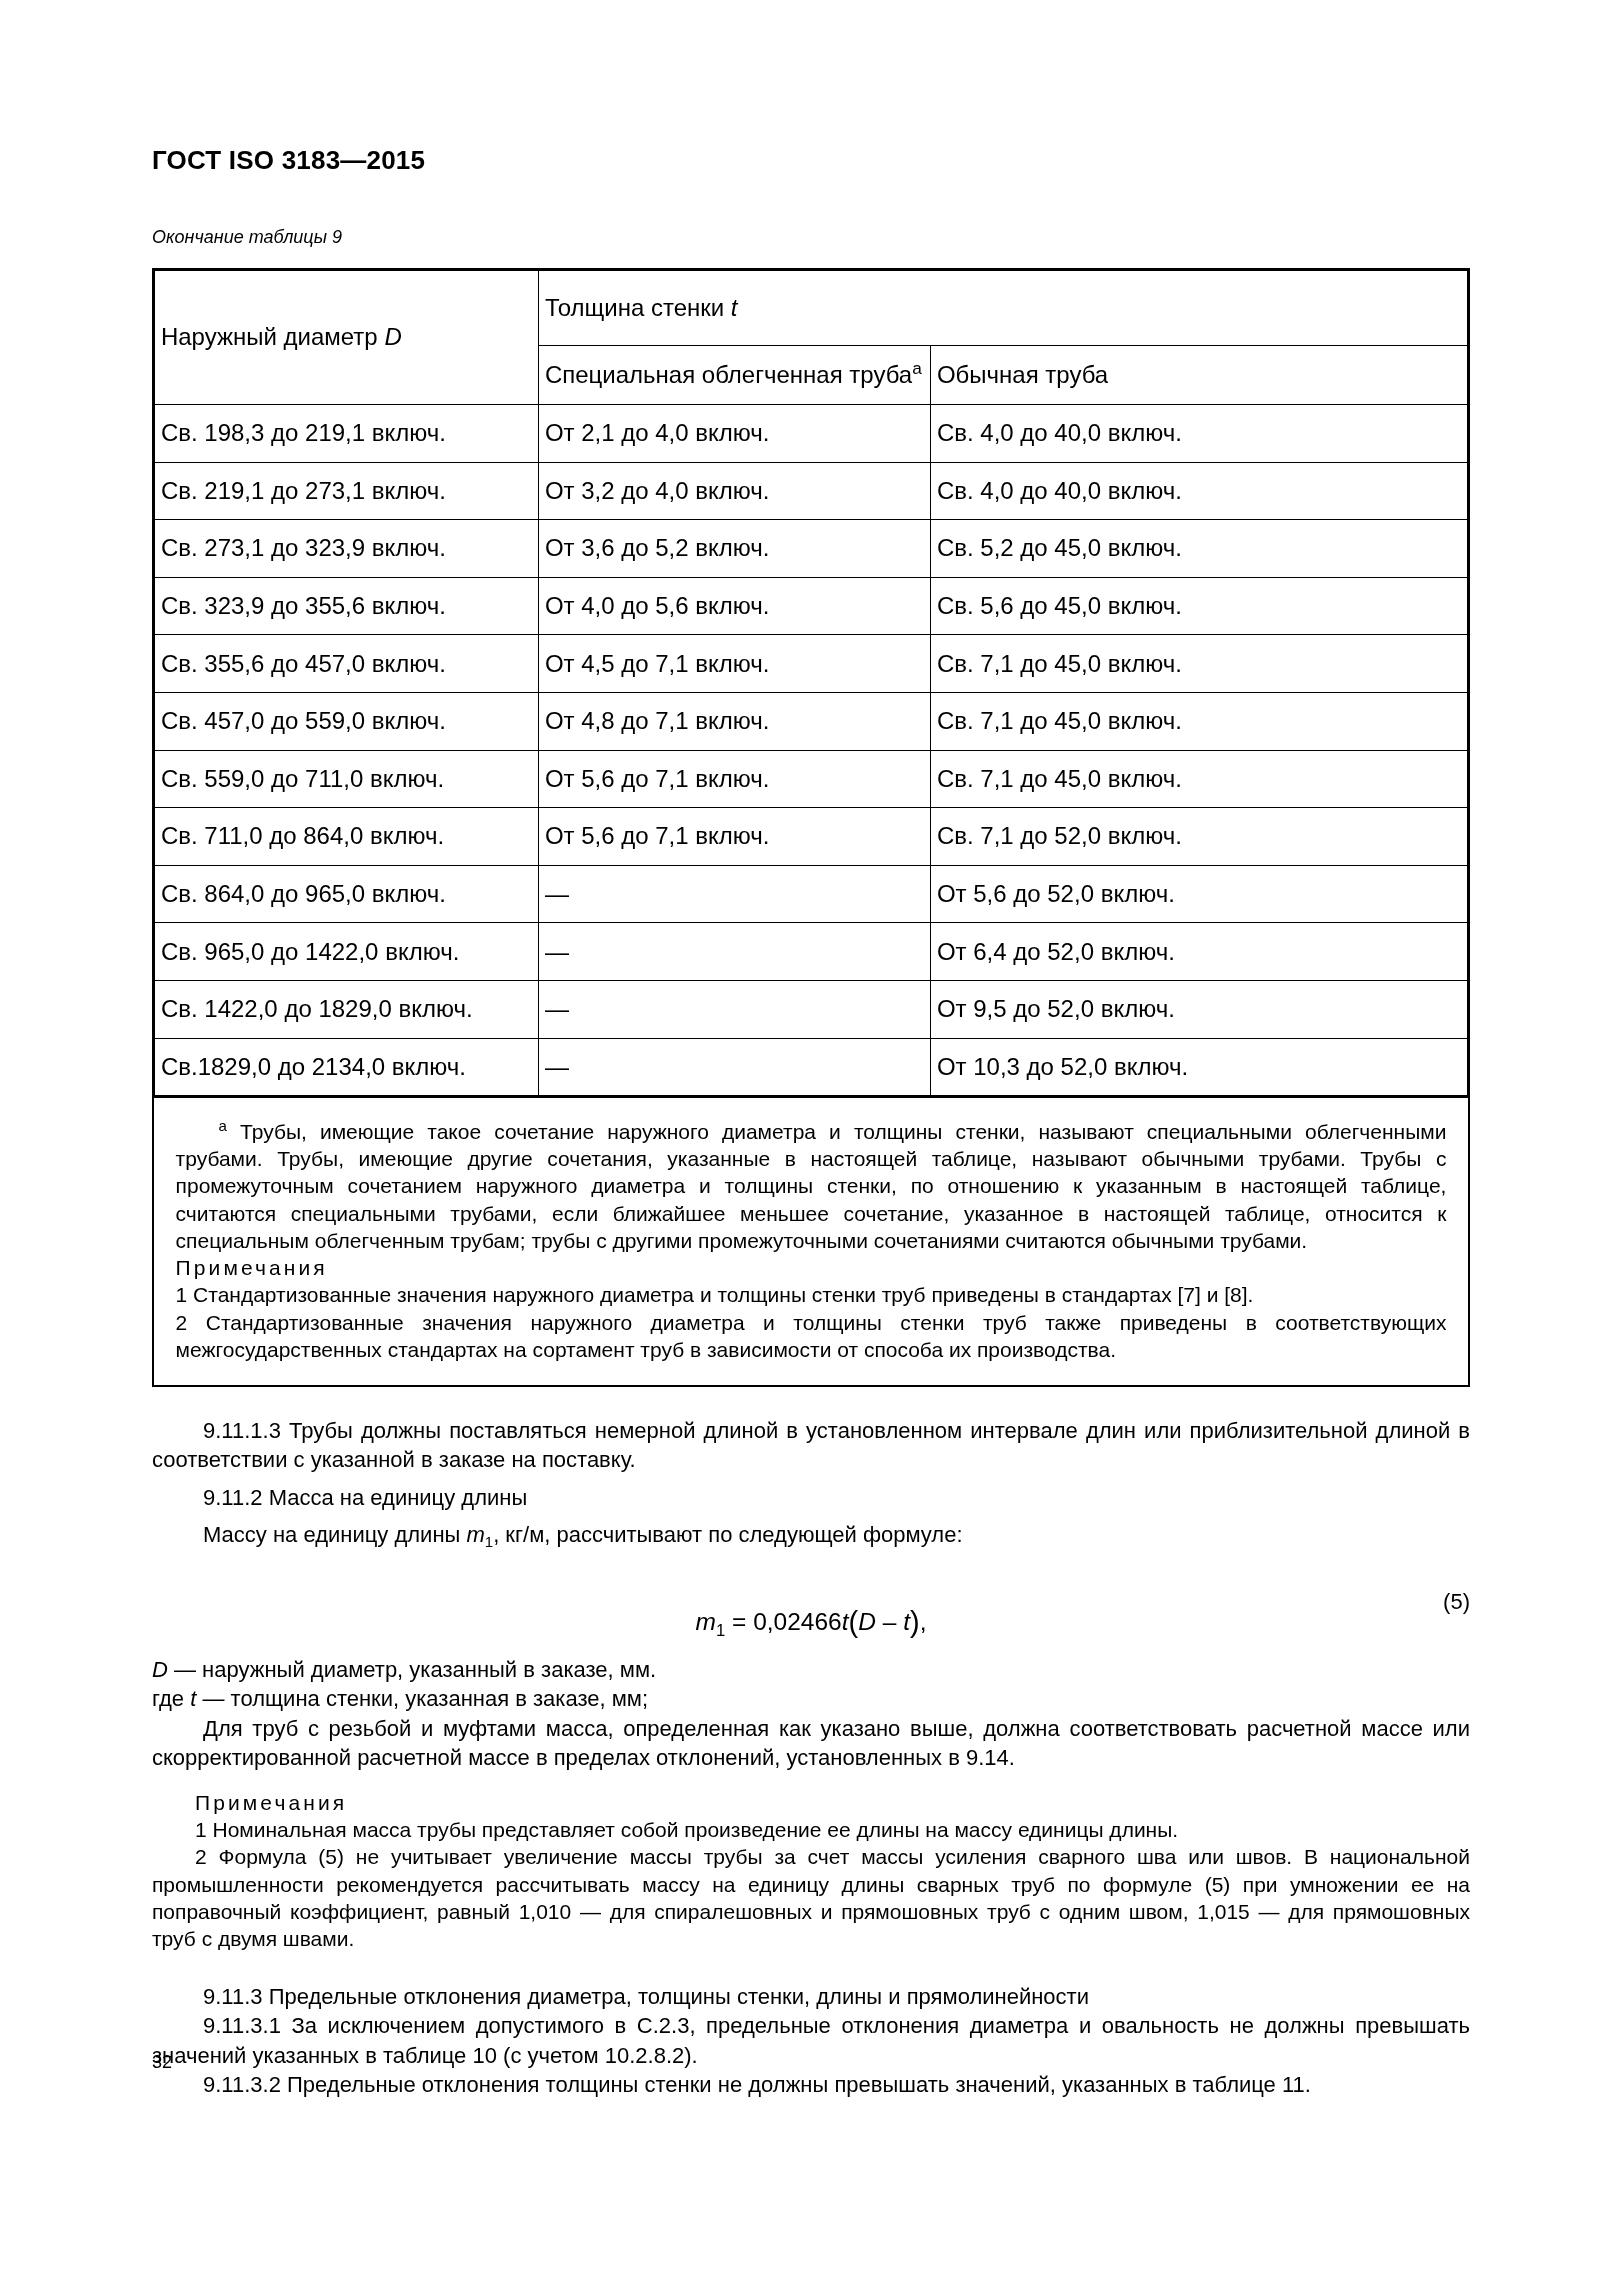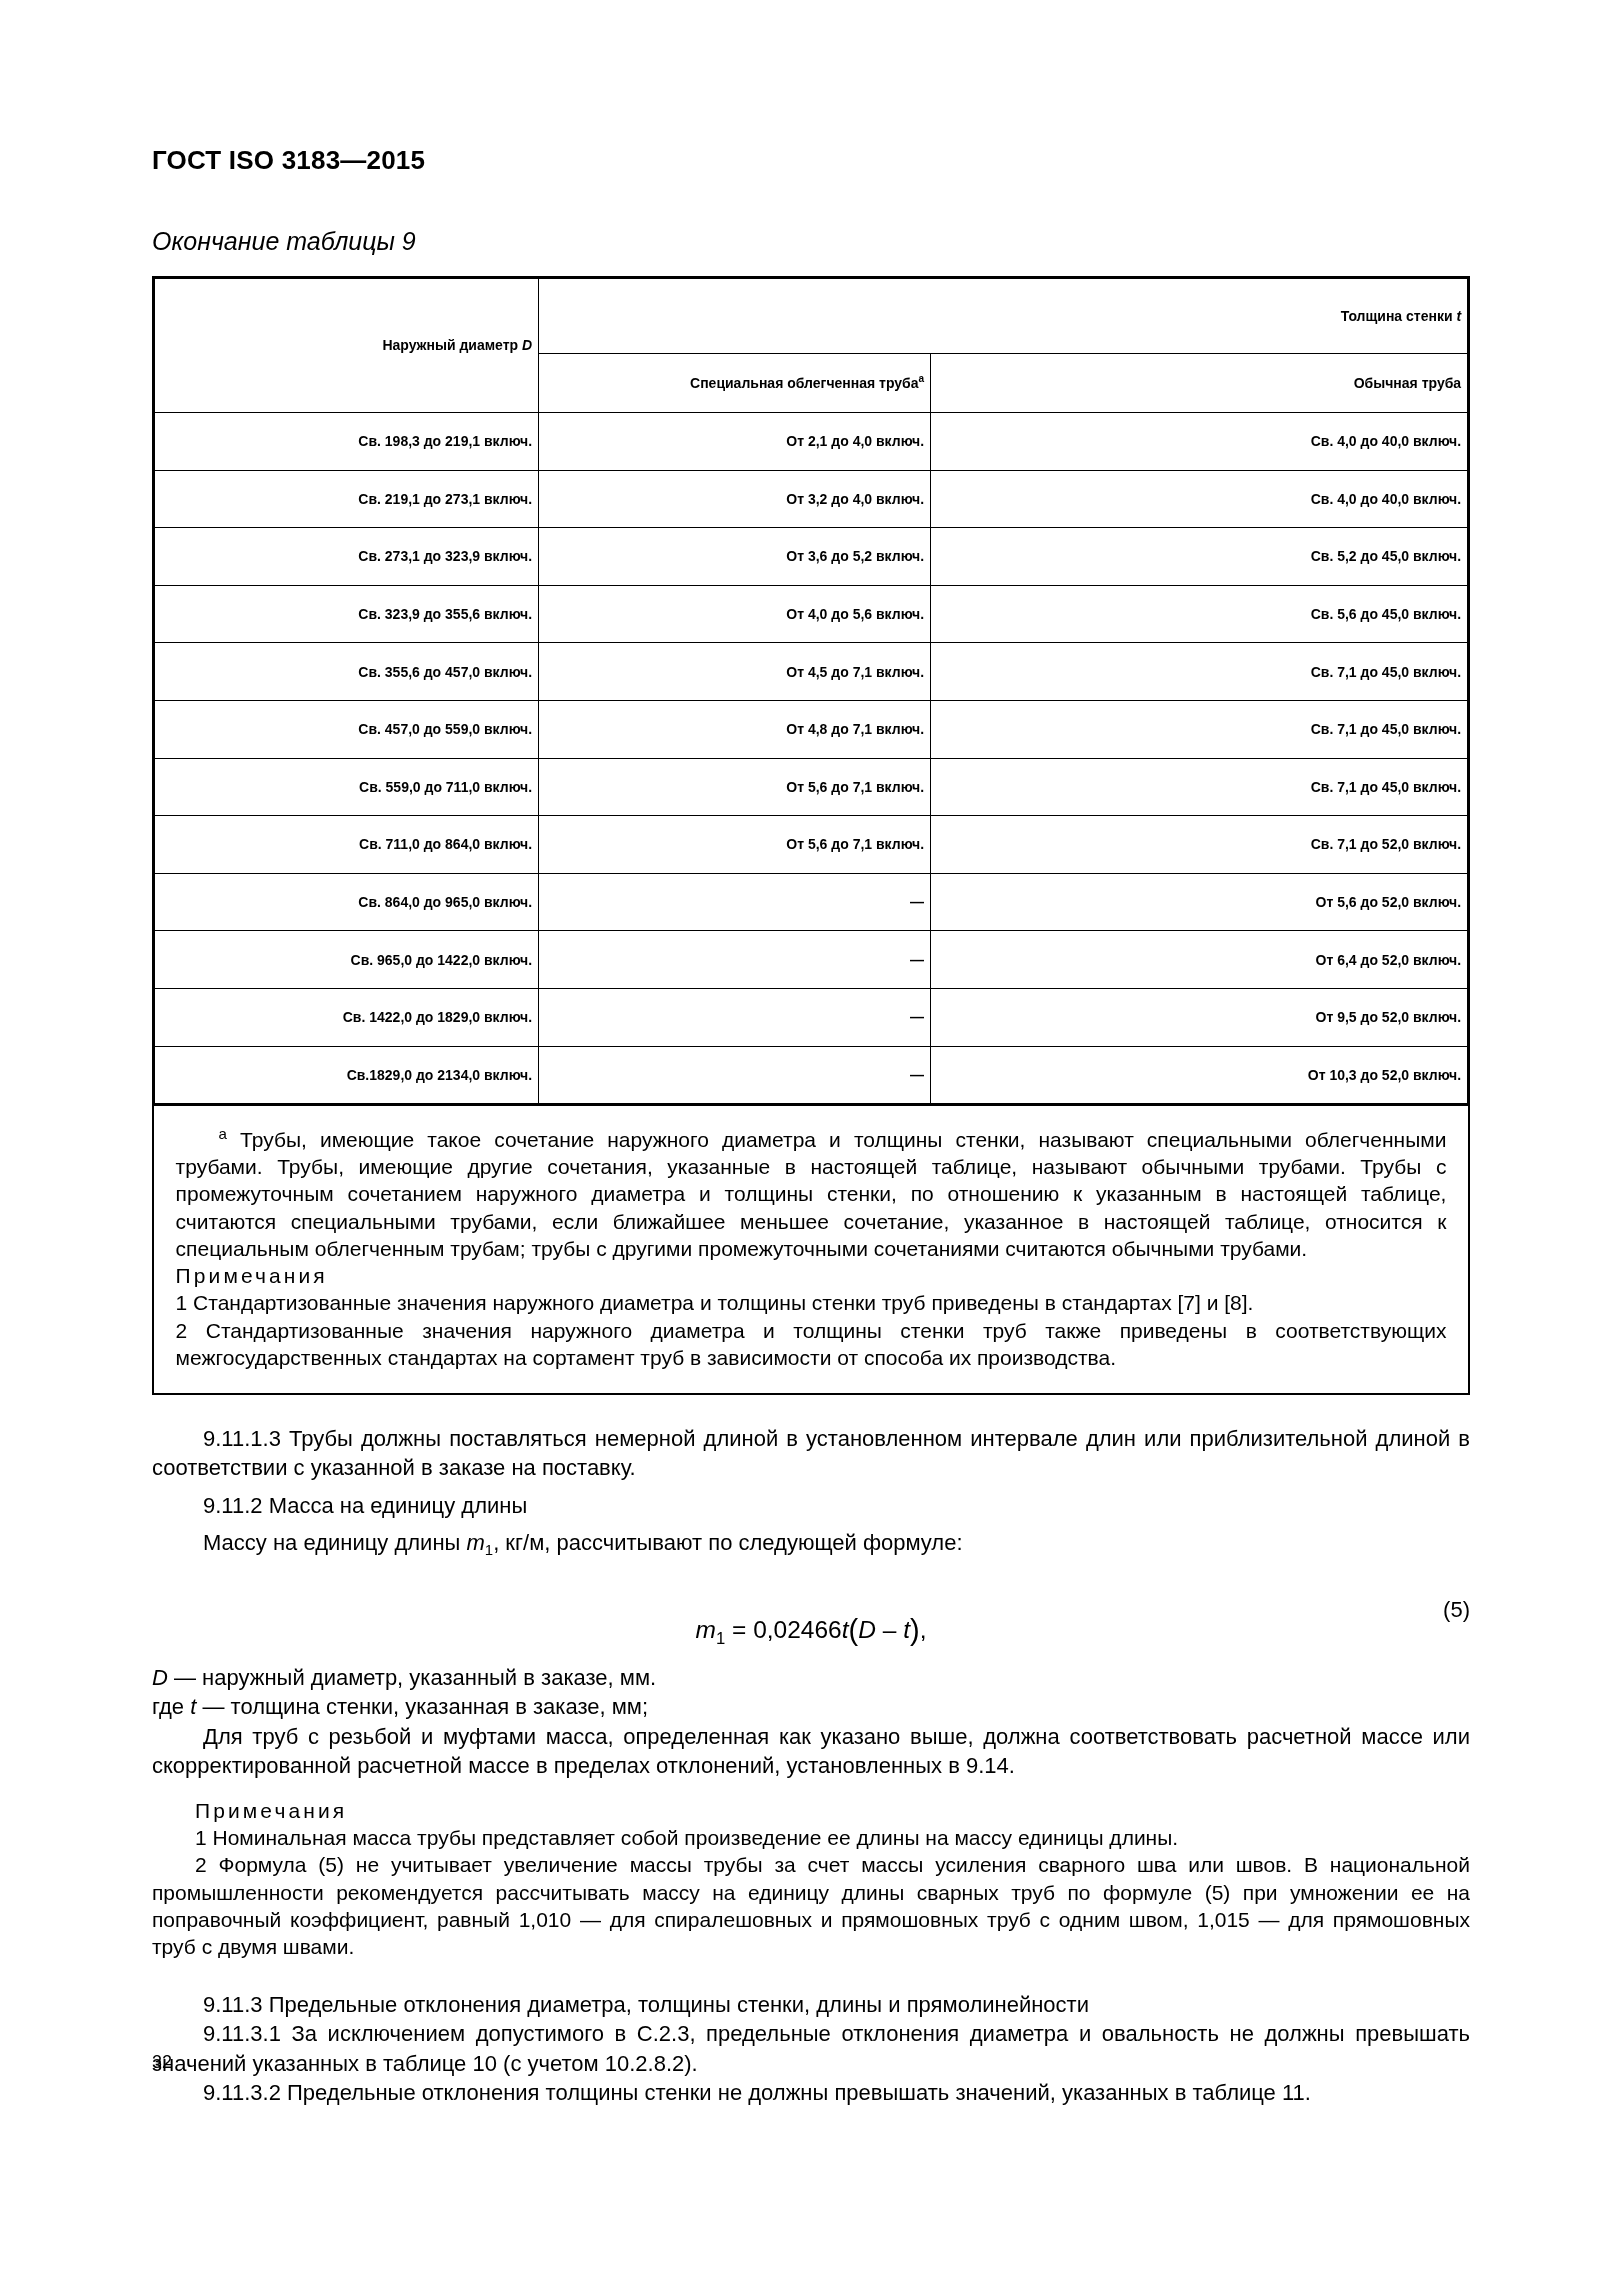--- a/index.html
+++ b/index.html
@@ -31,42 +31,42 @@
   
   .doc-header {
     margin-top: 145px;
     font-size: 26px;
     font-weight: bold;
     letter-spacing: 0.2px;
   }
 
   .table-caption {
     margin-top: 51px;
-    font-size: 25px;
+    font-size: 18px;
     font-style: italic;
   }
 
   
   .tbl-wrap {
     margin-top: 19.6px;
     width: 1318px;
     border: 2.4px solid #000;
     box-sizing: border-box;
   }
   table.pipe-table {
     border-collapse: collapse;
     width: 100%;
     table-layout: fixed;
   }
   table.pipe-table td,
   table.pipe-table th {
     border: 1.6px solid #000;
-    font-size: 14px;
-    font-weight: bold;
-    text-align: right;
+    font-size: 24px;
+    font-weight: normal;
+    text-align: left;
     vertical-align: middle;
     padding: 11.8px 5.9px;
   }
   table.pipe-table th {
     padding: 13.7px 5.9px;
   }
   .col-d  { width: 384px; }
   .col-sp { width: 392px; }
   .col-ob { width: 100%; }
 

